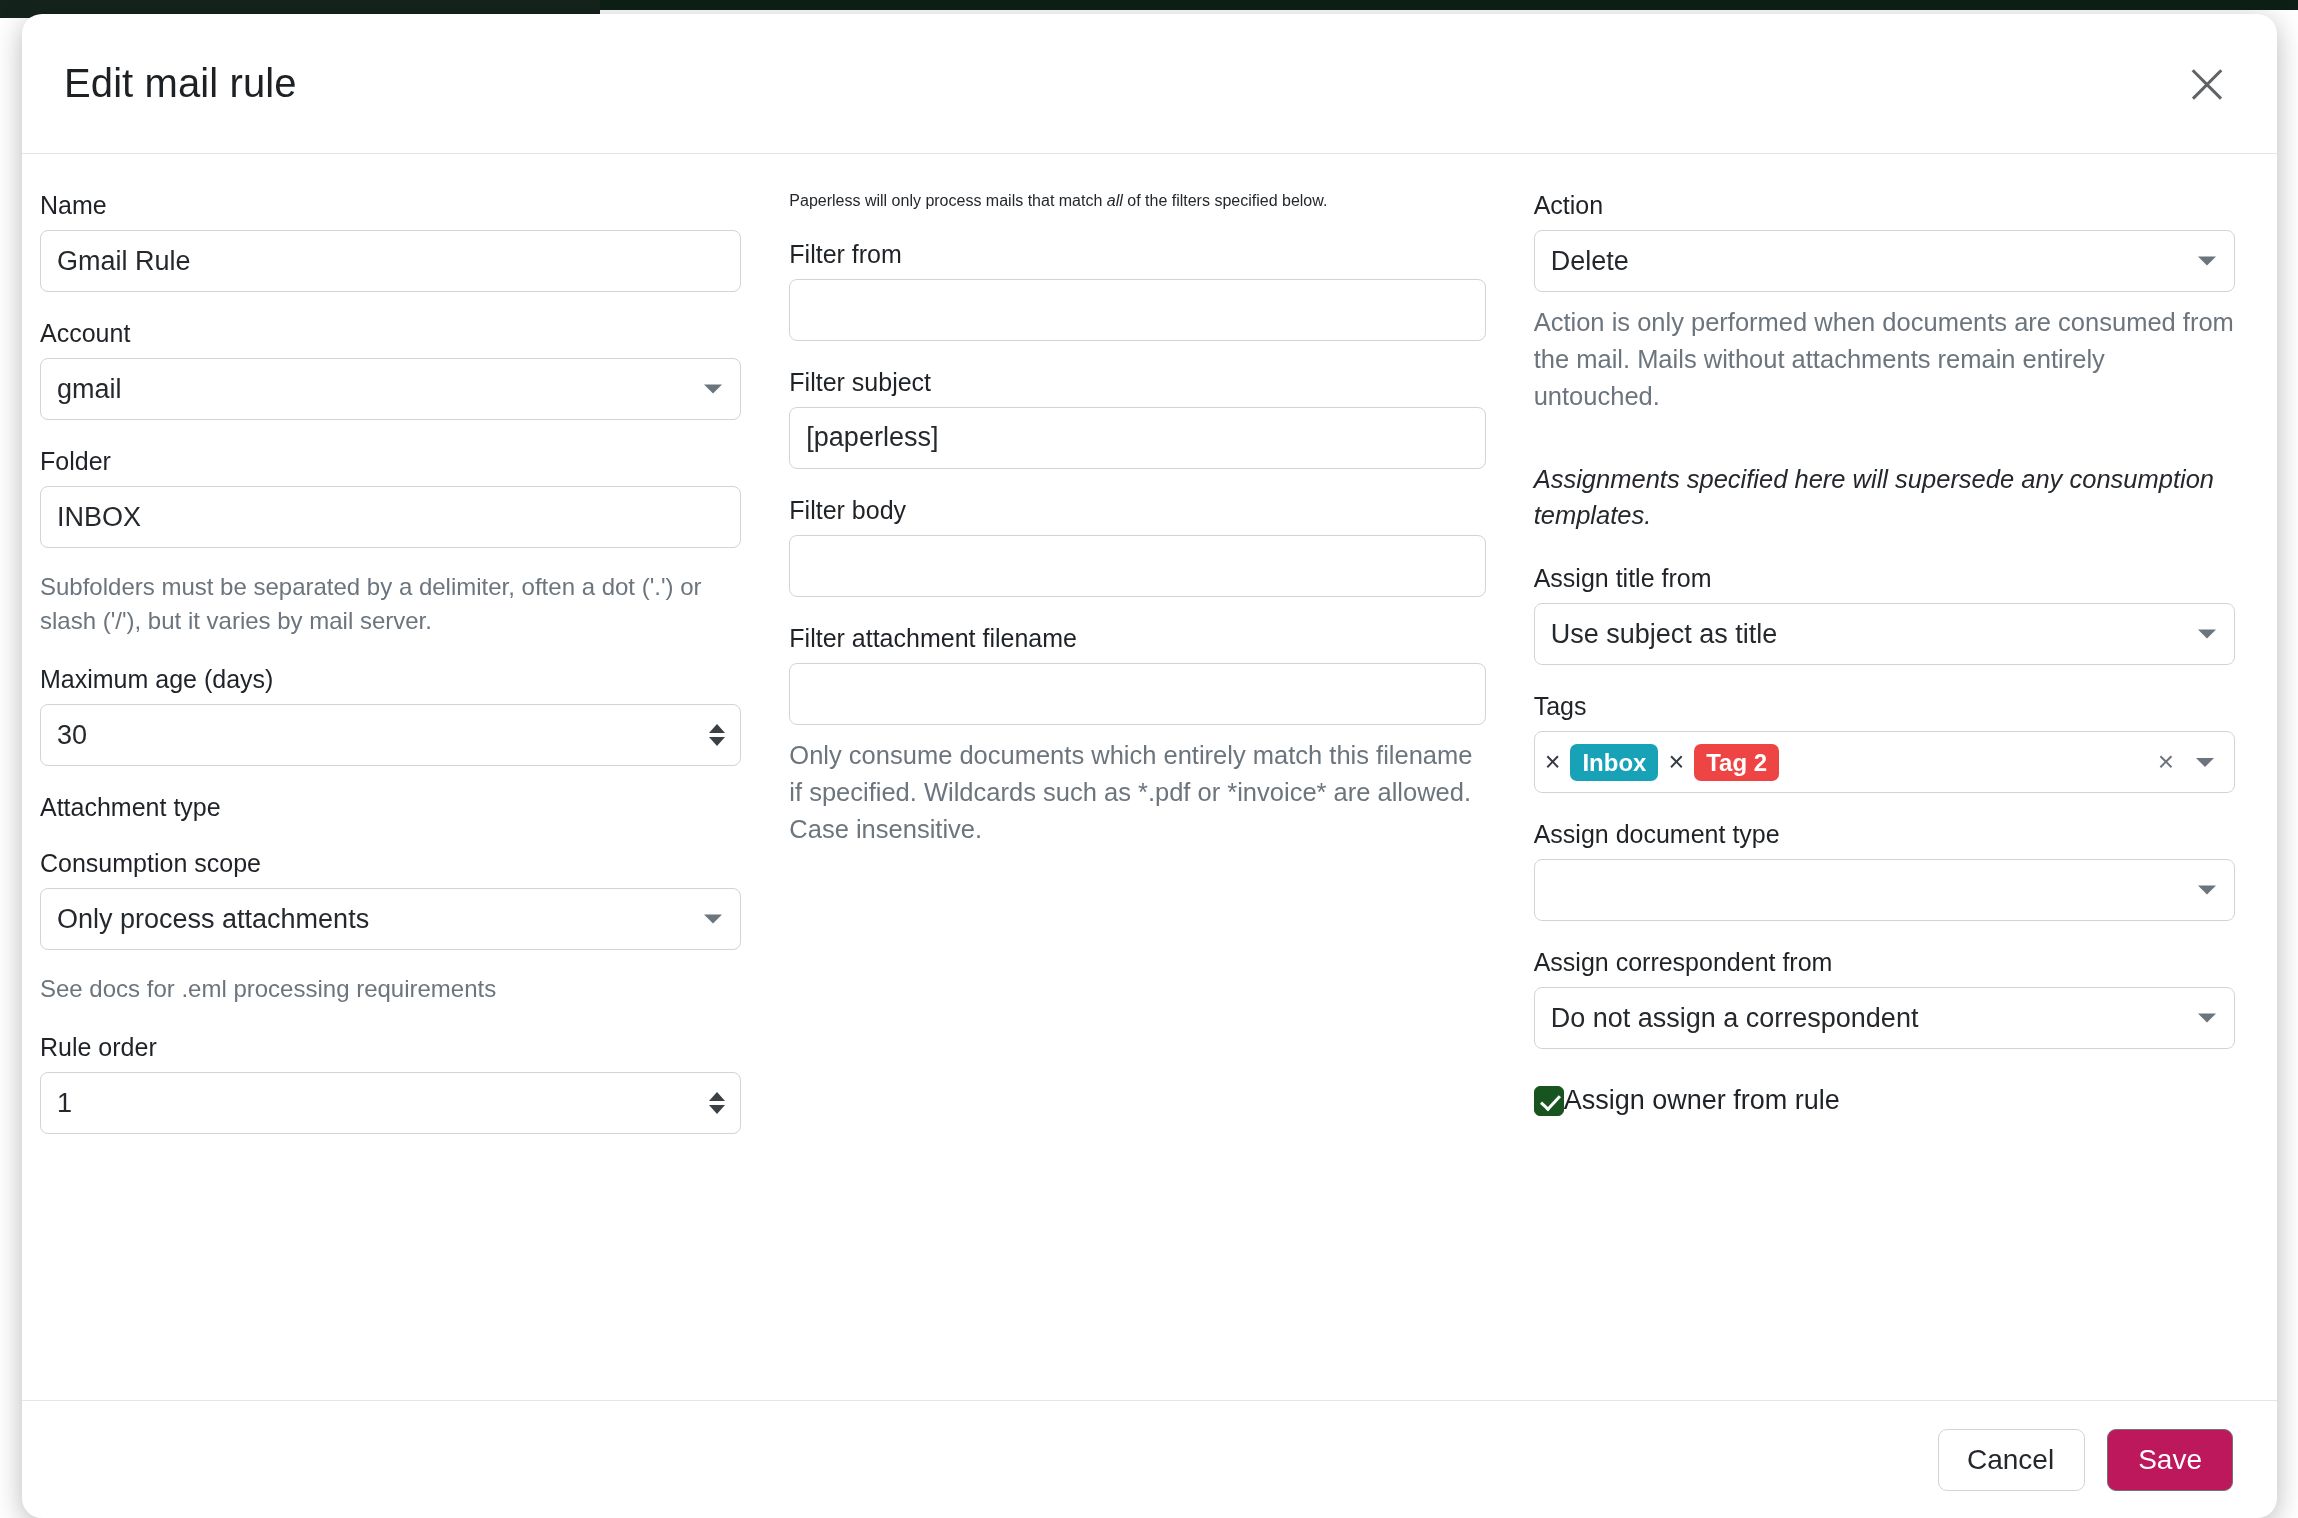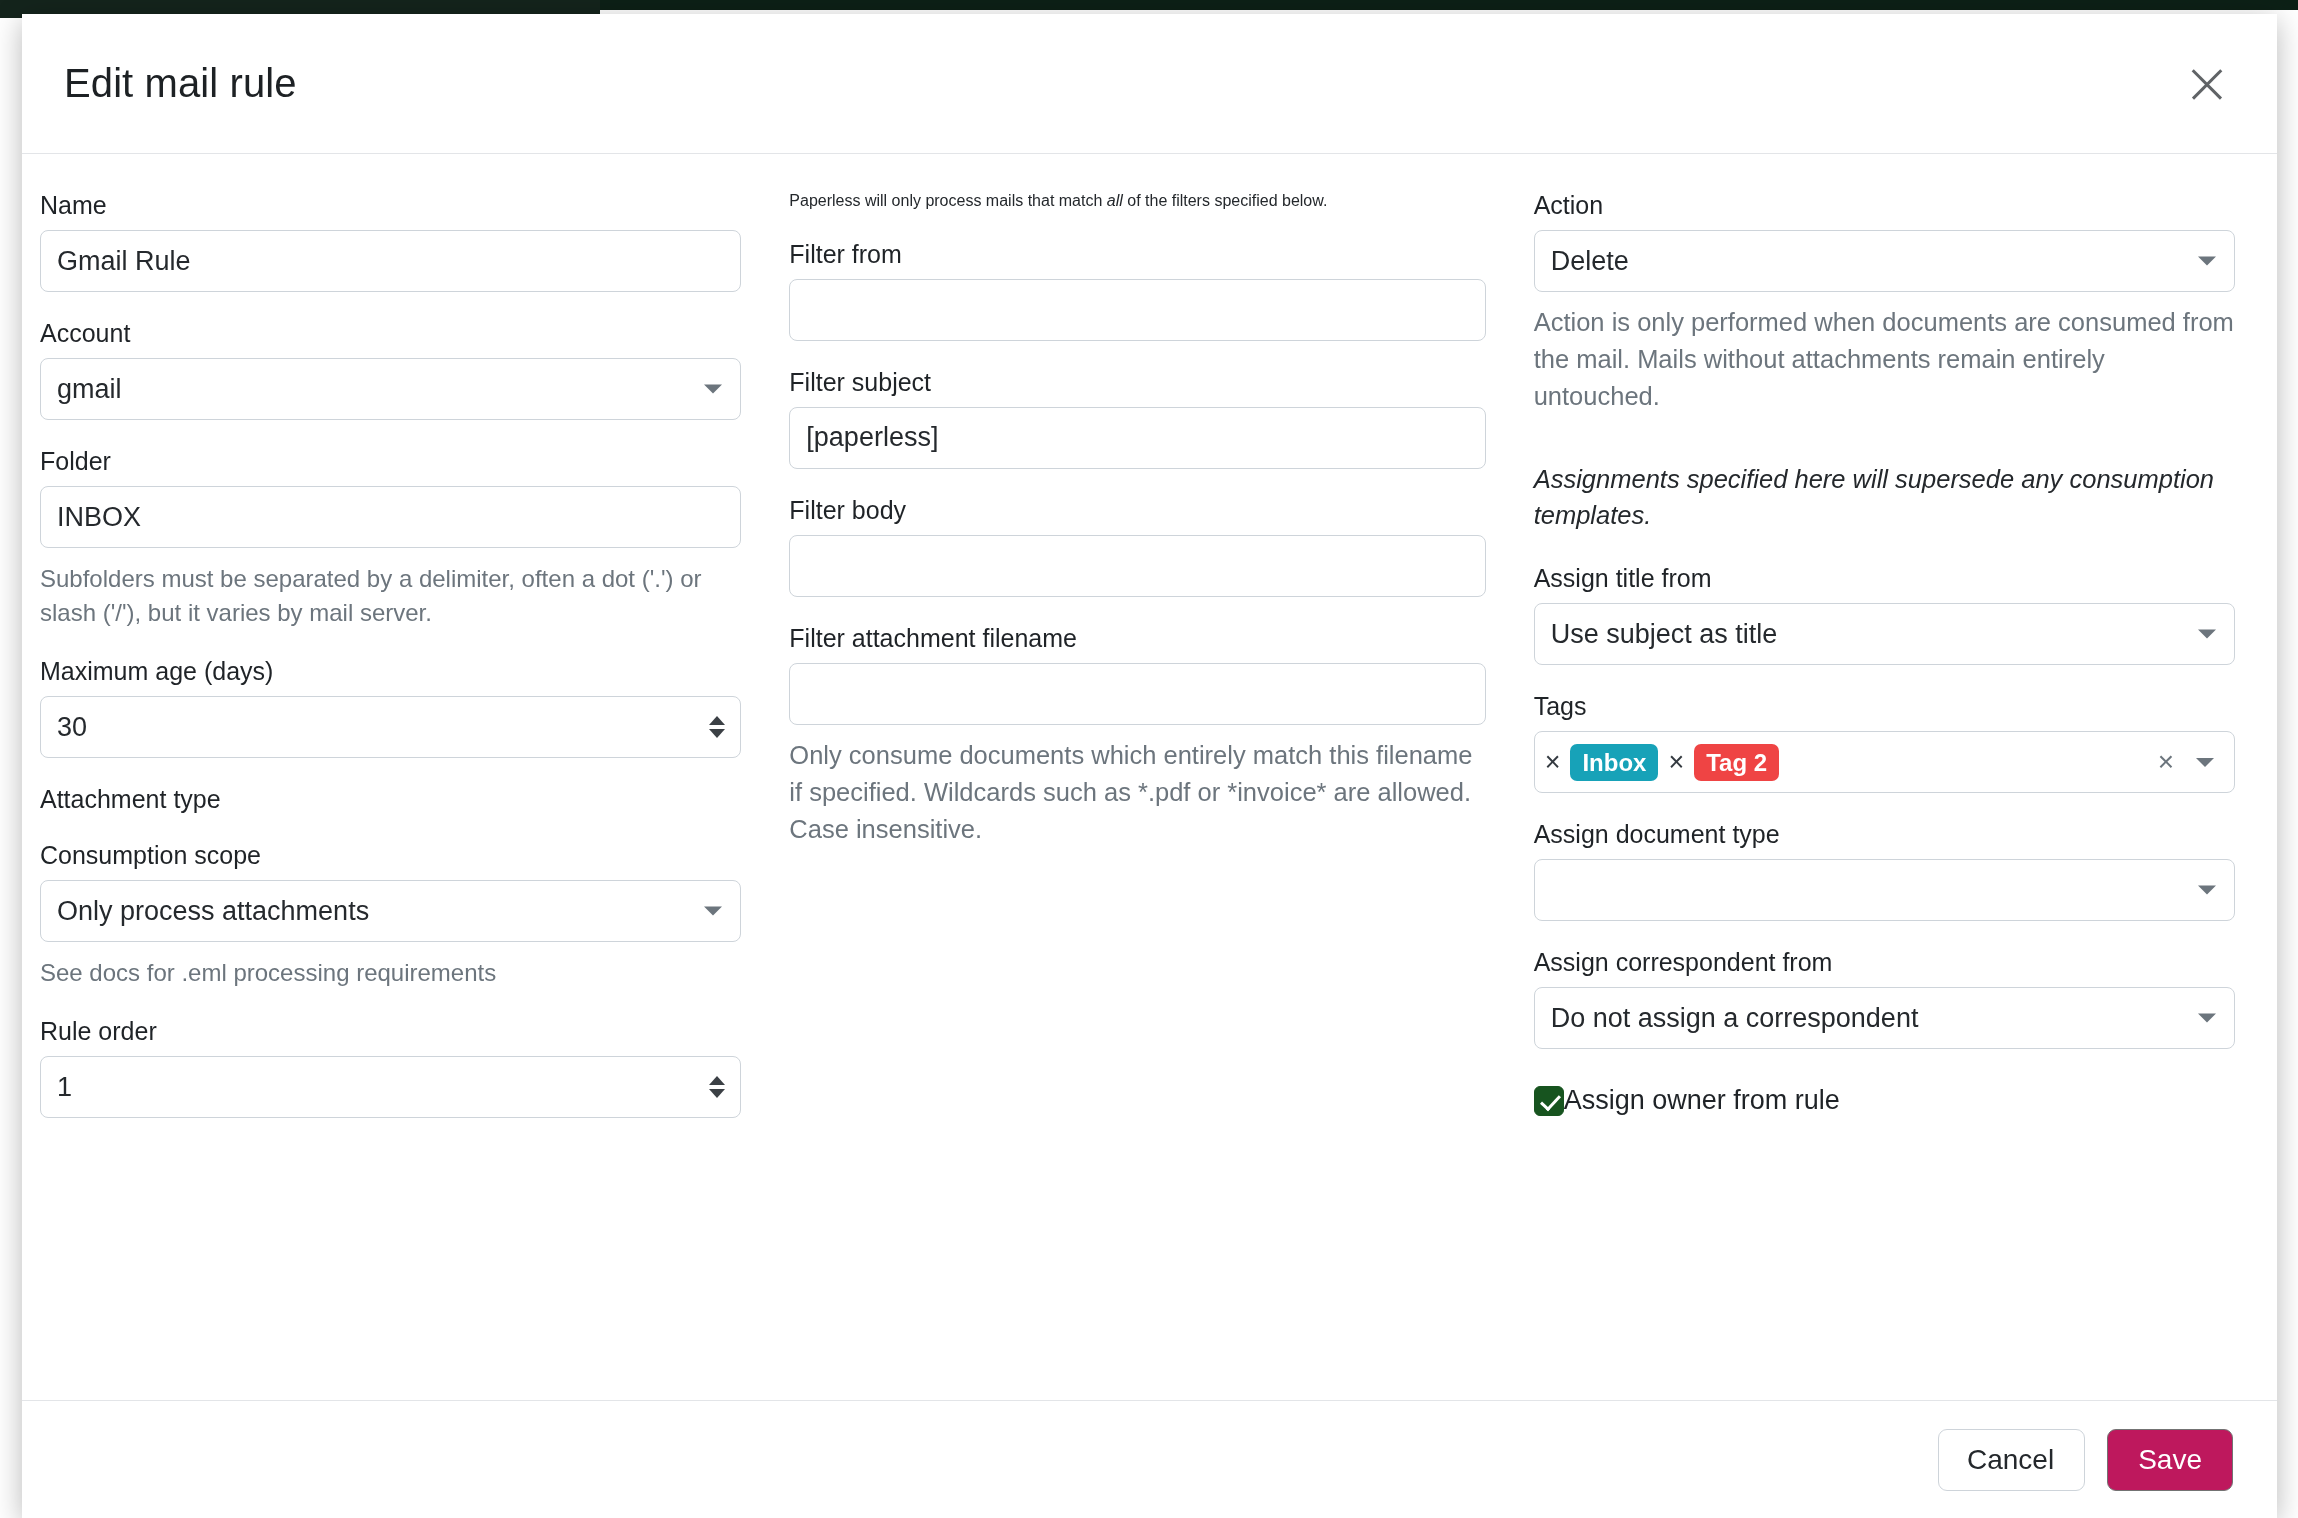--- a/index.html
+++ b/index.html
@@ -26,21 +26,21 @@
     top: 0; left: 600px; right: 0; height: 10px;
     background: #0d2016;
   }
   .modal {
     position: absolute;
     left: 22px;
     top: 14px;
     width: 2255px;
     height: 1504px;
     background: #ffffff;
-    border-radius: 0;
+    border-radius: 20px;
     box-shadow: 0 6px 28px rgba(0,0,0,0.28);
     display: flex;
     flex-direction: column;
     overflow: hidden;
   }
   .modal-header {
     height: 140px;
     flex: 0 0 140px;
     border-bottom: 1px solid #e3e5e8;
     display: flex;
@@ -135,21 +135,21 @@
     border-right: 8px solid transparent;
   }
   .spinner .up { border-bottom: 9px solid #3b4045; }
   .spinner .down { border-top: 9px solid #3b4045; }
   .rel { position: relative; }
 
   .hint {
     font-size: 24px;
     color: #6c757d;
     line-height: 1.42;
-    margin-top: 14px;
+    margin-top: 22px;
   }
   .para {
     font-size: 16px;
     color: #24282c;
     line-height: 1.42;
     margin-bottom: 26px;
   }
   .para em { font-style: italic; }
   .note-italic {
     font-size: 25.5px;

